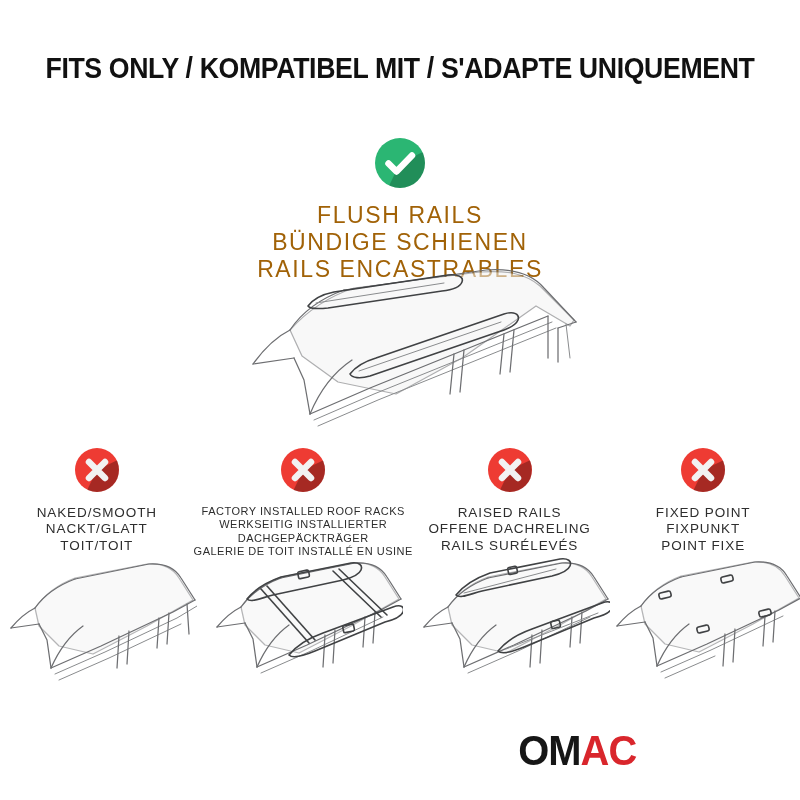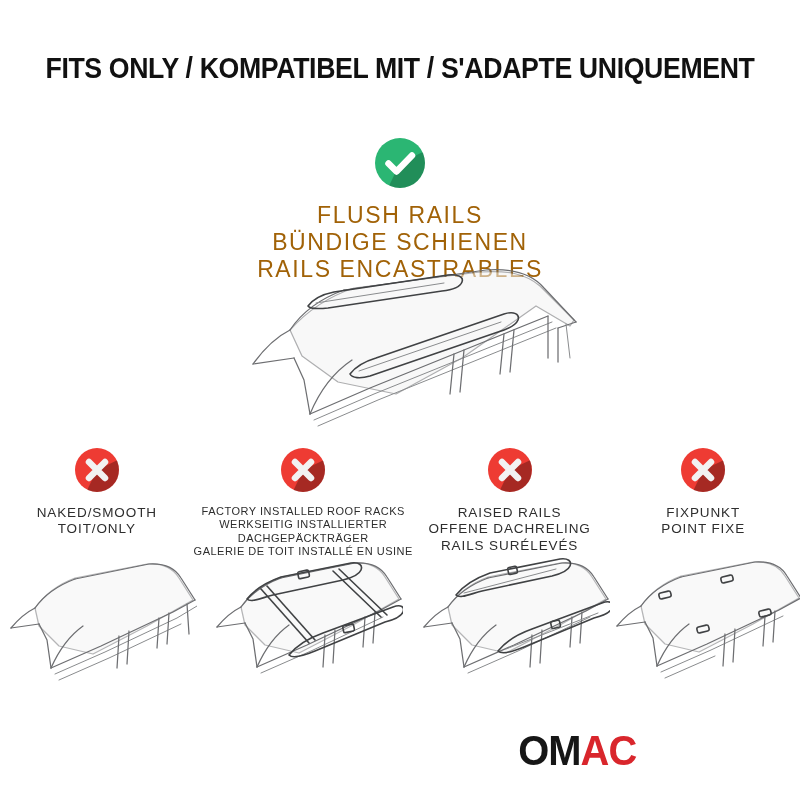--- a/index.html
+++ b/index.html
@@ -217,21 +217,22 @@
 
     <div class="col">
       <div class="badge badge-no">
         <div class="wedge"></div>
         <svg viewBox="0 0 44 44" aria-hidden="true">
           <path d="M14 14 L30 30 M30 14 L14 30" fill="none" stroke="#f2f2f2" stroke-width="6.5" stroke-linecap="round"></path>
         </svg>
       </div>
       <div class="label-stack">
         <span class="ln">NAKED/SMOOTH</span>
-        <span class="ln">TOIT/ONLY</span>
+        <span class="ln">NACKT/GLATT</span>
+        <span class="ln">TOIT/TOIT</span>
       </div>
       <div class="col-art col-art-0">
         <svg viewBox="0 0 200 128" width="200" height="128" aria-hidden="true">
           <path class="ln-art fill-lite" d="M38 52 C48 38 62 28 78 22 L150 8 C166 7 176 12 182 22 L196 44 L150 70 L96 98 L62 90 L42 70 Z" opacity="0.5"></path>
           <path class="ln-art" d="M38 52 C48 38 62 29 78 23"></path>
           <path class="ln-art" d="M14 72 C24 60 32 55 38 52"></path>
           <path class="ln-art" d="M14 72 L42 68"></path>
           <path class="ln-art" d="M42 68 L50 84 L54 112"></path>
           <path class="ln-art" d="M54 112 C62 94 72 80 86 70"></path>
           <path class="ln-art" d="M78 23 L152 8 C168 7 178 12 184 22 L198 44"></path>
@@ -330,20 +331,21 @@
     </div>
 
     <div class="col">
       <div class="badge badge-no">
         <div class="wedge"></div>
         <svg viewBox="0 0 44 44" aria-hidden="true">
           <path d="M14 14 L30 30 M30 14 L14 30" fill="none" stroke="#f2f2f2" stroke-width="6.5" stroke-linecap="round"></path>
         </svg>
       </div>
       <div class="label-stack">
+        <span class="ln">FIXED POINT</span>
         <span class="ln">FIXPUNKT</span>
         <span class="ln">POINT FIXE</span>
       </div>
       <div class="col-art col-art-3">
         <svg viewBox="0 0 200 128" width="200" height="128" aria-hidden="true">
           <path class="ln-art fill-lite" d="M38 54 C48 40 62 30 78 24 L150 10 C166 9 176 14 182 24 L196 46 L150 72 L96 100 L62 92 L42 72 Z" opacity="0.5"></path>
           <path class="ln-art" d="M38 54 C48 40 62 31 78 25"></path>
           <path class="ln-art" d="M14 74 C24 62 32 57 38 54"></path>
           <path class="ln-art" d="M14 74 L42 70"></path>
           <path class="ln-art" d="M42 70 L50 86 L54 114"></path>

